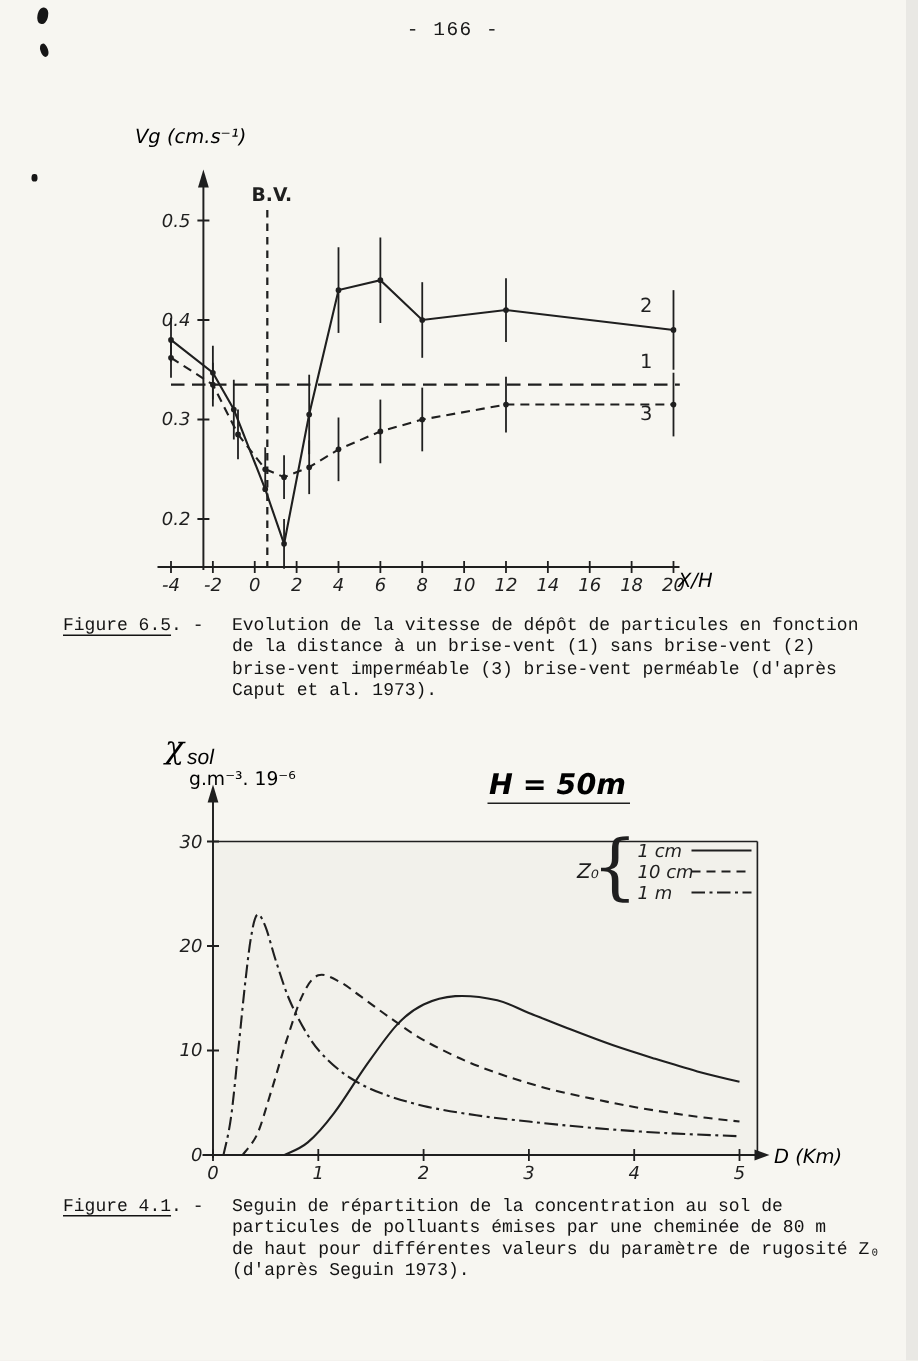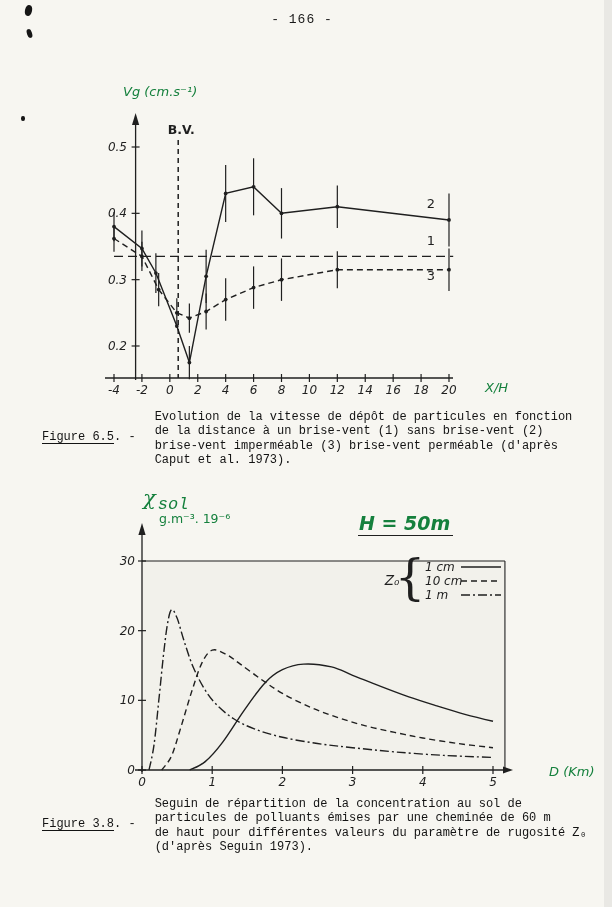--- a/index.html
+++ b/index.html
@@ -16,40 +16,40 @@
   .a3 { left:21px; top:116px; width:4px; height:5px; }
   .pageno {
     position:absolute; top:12px; left:0; width:100%;
     text-align:center; font-size:13px; letter-spacing:1px;
   }
   svg.chart { position:absolute; }
   #fig65-svg { left:85px; top:78px; }
   #fig66-svg { left:95px; top:486px; }
   .handlabel {
     position:absolute; font-family:"DejaVu Sans", sans-serif;
-    font-style:italic; font-size:13px; color:#15803d; white-space:nowrap;margin-left:33px;
+    font-style:italic; font-size:13px; color:#000000; white-space:nowrap;
   }
   .ylabel65 { left:90px;  top:84px; }
   .xlabel65 { left:452px; top:380px; }
   .xlabel66 { left:516px; top:764px; }
   .chi-wrap { left:110px; top:486px; font-style:normal; }
   .chi      { font-family:"DejaVu Serif", serif; font-style:italic; font-size:21px; }
-  .chi-sub  { font-family:Liberation Mono, monospace; font-style:italic; font-size:17px; vertical-align:-4px; margin-left:2px; }
+  .chi-sub  { font-family:Liberation Sans, sans-serif; font-style:italic; font-size:14px; vertical-align:-4px; margin-left:2px; }
   .units66  { left:126px; top:511px; font-style:normal; font-size:12.5px; }
   .cond66 {
     left:325px; top:512px; font-weight:bold; font-size:19px;
     border-bottom:1.5px solid #1f1f1f; padding:0 3px 1px 1px;
   }
   .caption {
     position:absolute; left:42px; display:flex;
     font-size:12px; line-height:14.4px; color:#131313; white-space:nowrap;
   }
   .cap65 { top:410px; }
   .cap66 { top:797px; }
-  .cap-lead { white-space:pre;margin-top:20px; }
+  .cap-lead { white-space:pre; }
   .cap-lead .u { text-decoration:underline; text-underline-offset:2.5px; }
   .cap-body { margin-left:19px; }
   
   svg text { fill:#1f1f1f; }
   .tick        { font-family:"DejaVu Sans", sans-serif; font-style:italic; font-size:12px; }
   .serieslabel { font-family:"DejaVu Sans", sans-serif; font-size:13px; }
   .annot       { font-family:"DejaVu Sans", sans-serif; font-size:12.5px; font-weight:bold; }
   .legendz     { font-family:"DejaVu Sans", sans-serif; font-size:13.5px; font-style:italic; }
   .legendlabel { font-family:"DejaVu Sans", sans-serif; font-size:12px; font-style:italic; }
   .brace       { font-family:"DejaVu Serif", serif; font-size:48px; }
@@ -207,22 +207,22 @@
       <line x1="366" y1="95" x2="406" y2="95" stroke="#1f1f1f" stroke-width="1.4" stroke-dasharray="6,4"></line>
       <text x="330" y="113" class="legendlabel">1 m</text>
       <line x1="366" y1="109" x2="406" y2="109" stroke="#1f1f1f" stroke-width="1.4" stroke-dasharray="9,3,2,3"></line>
     </svg>
   <div class="handlabel chi-wrap"><span class="chi">χ</span><span class="chi-sub">sol</span></div>
   <div class="handlabel units66">g.m⁻³. 19⁻⁶</div>
   <div class="handlabel cond66">H = 50m</div>
   <div class="handlabel xlabel66">D (Km)</div>
 
   <div class="caption cap66">
-    <div class="cap-lead"><span class="u">Figure 3.8</span><span>. -</span></div>
+    <div class="cap-lead"><span class="u">Figure 4.1</span><span>. -</span></div>
     <div class="cap-body">
       <div>Seguin de répartition de la concentration au sol de</div>
-      <div>particules de polluants émises par une cheminée de 60 m</div>
+      <div>particules de polluants émises par une cheminée de 80 m</div>
       <div>de haut pour différentes valeurs du paramètre de rugosité Z₀</div>
       <div>(d'après Seguin 1973).</div>
     </div>
   </div>
 
 </div>
 
 </body></html>

